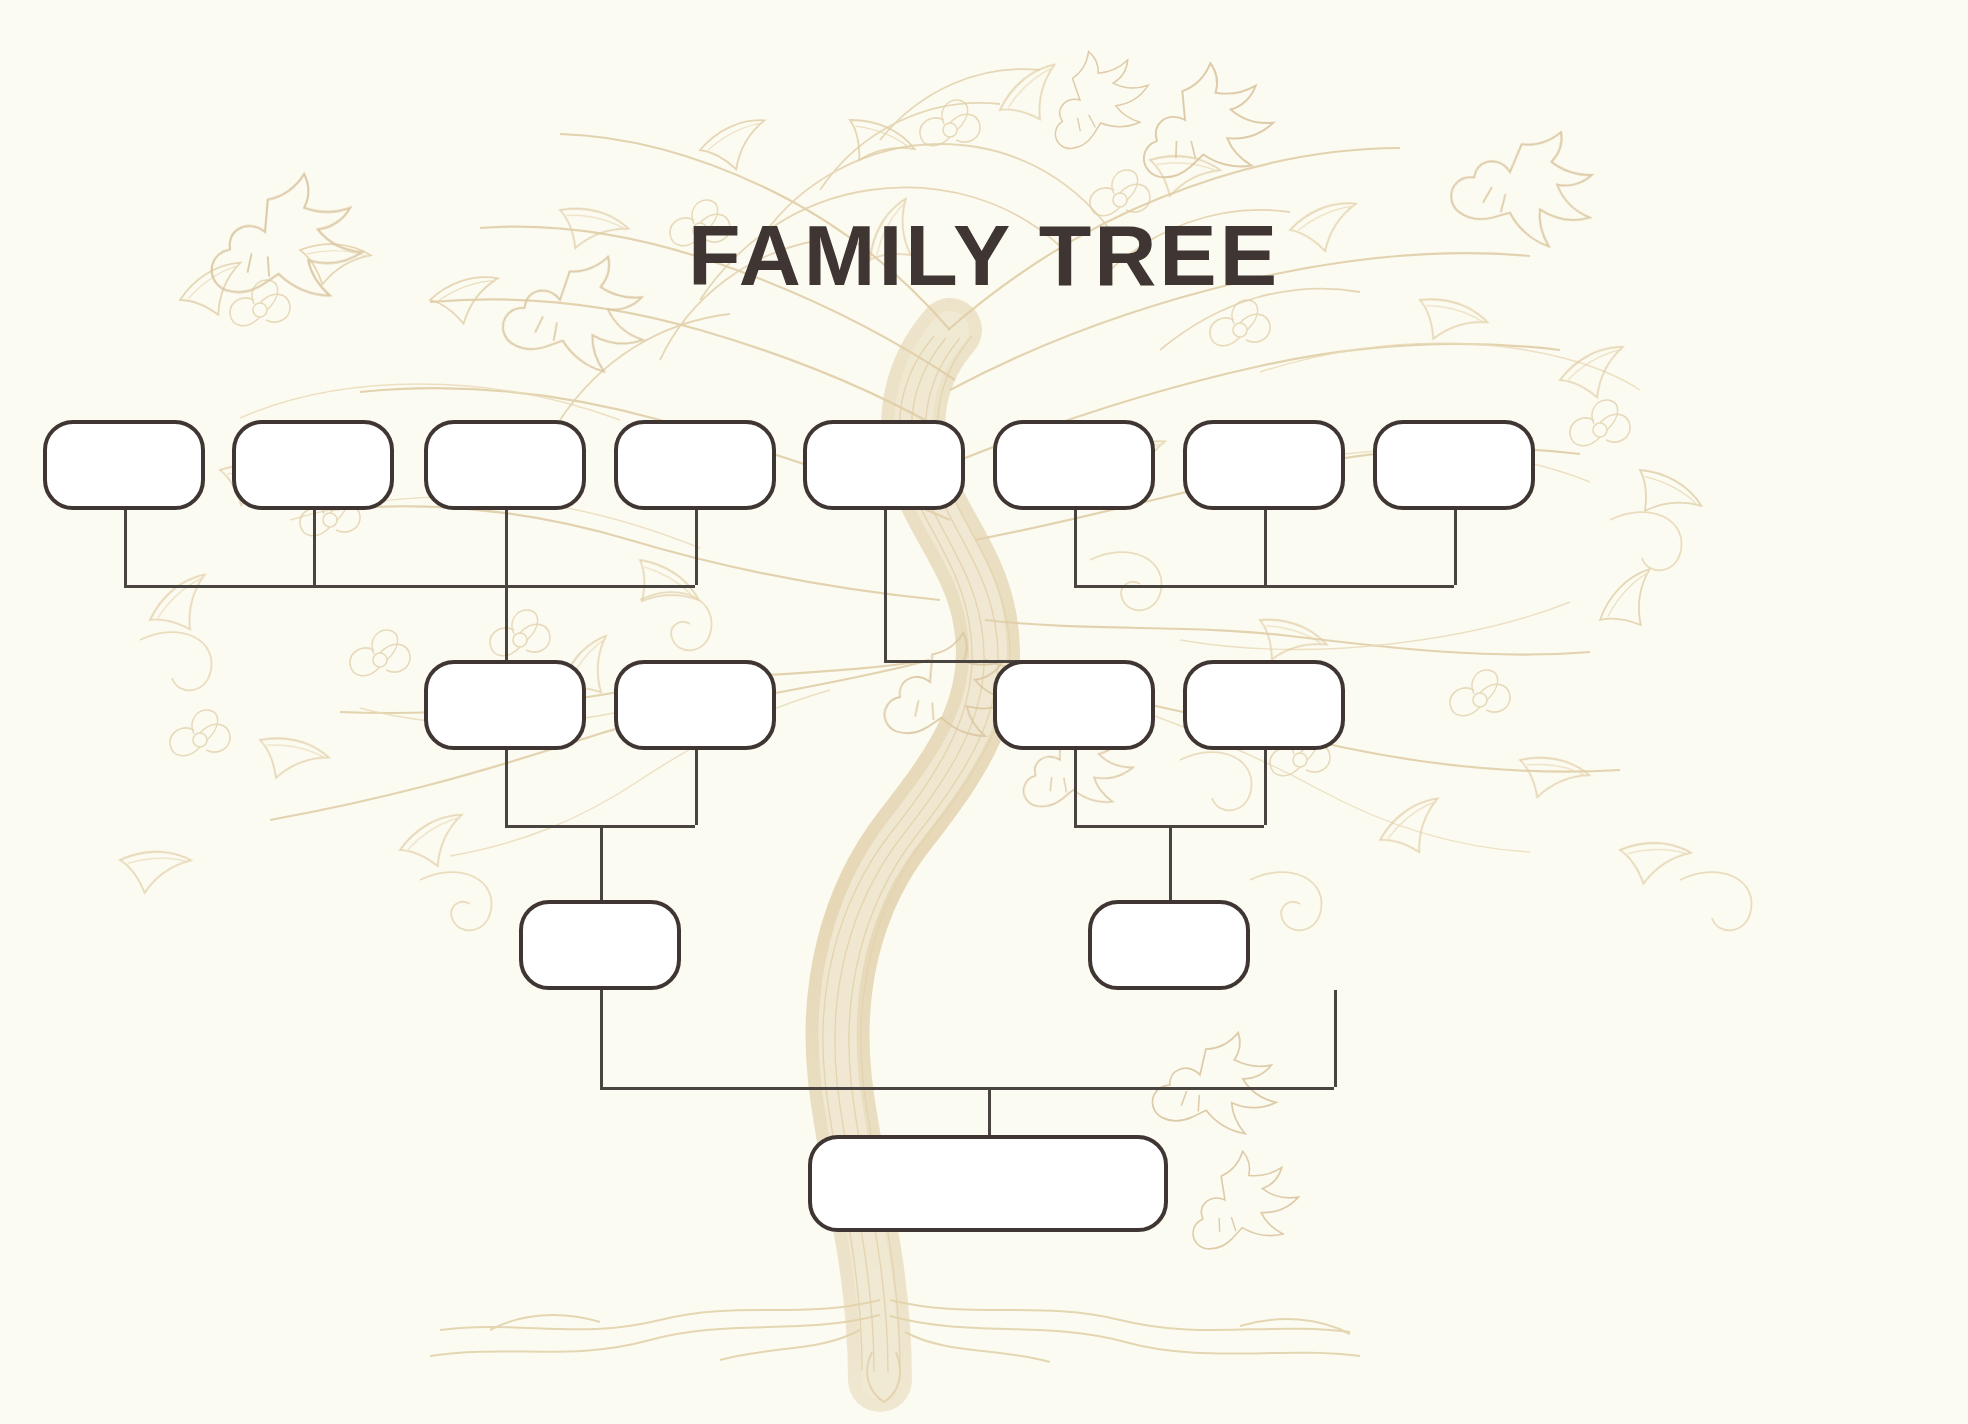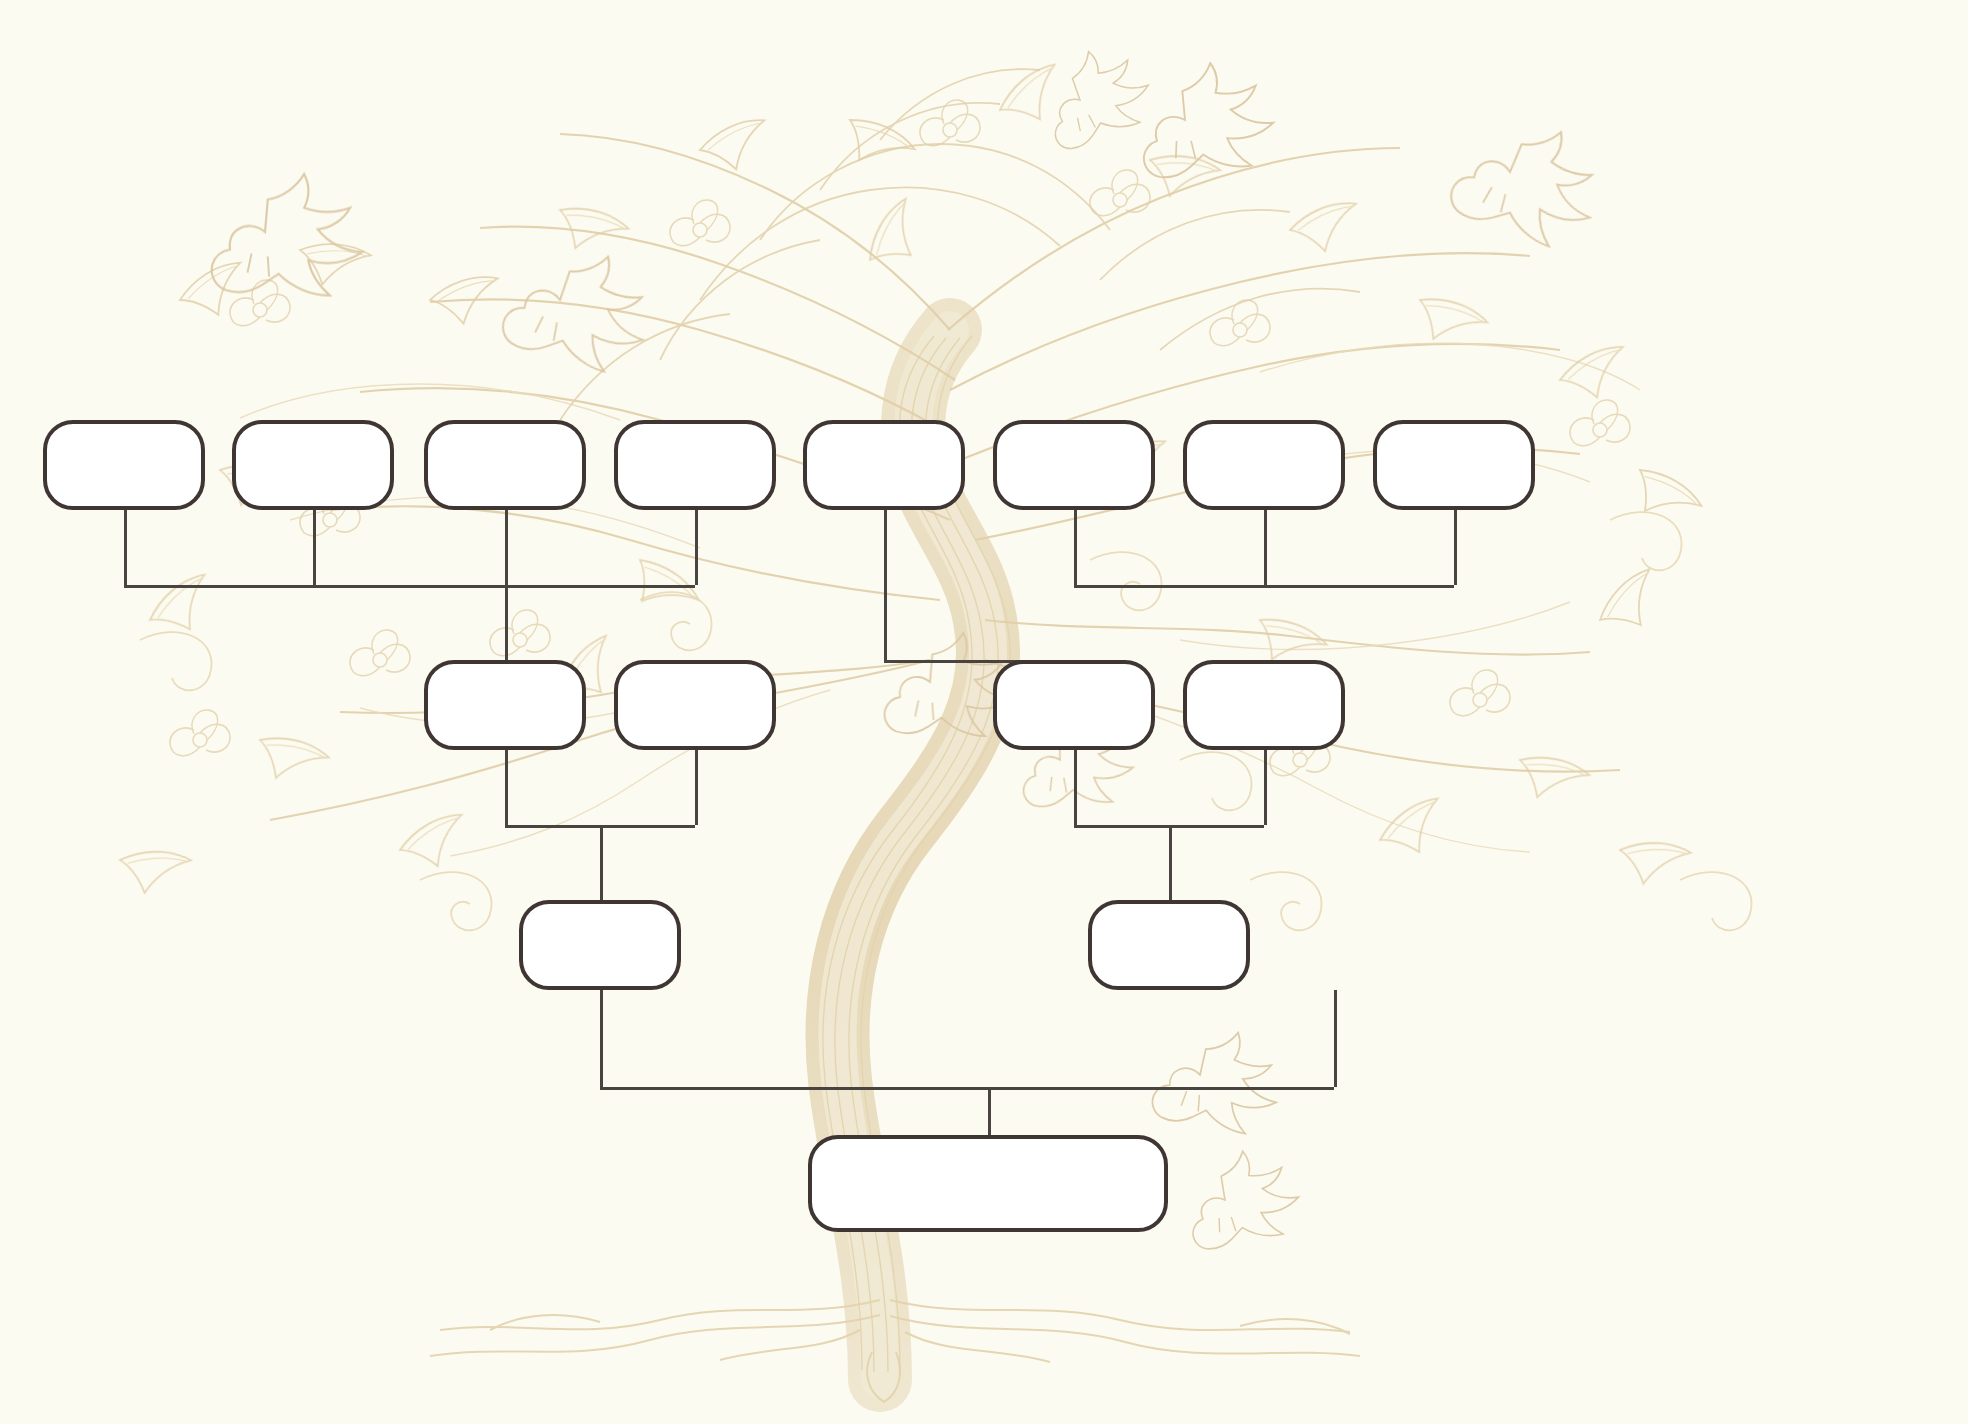--- a/index.html
+++ b/index.html
@@ -229,20 +229,21 @@
       <use href="#bird-glyph" transform="translate(930,682) scale(1.15)"></use>
       <use href="#bird-glyph" transform="translate(1060,760) scale(1.0) rotate(-6)"></use>
       <use href="#bird-glyph" transform="translate(1200,1075) scale(1.1) rotate(8)"></use>
       <use href="#bird-glyph" transform="translate(1225,1200) scale(1.0) rotate(-14)"></use>
       <use href="#bird-glyph" transform="translate(1080,100) scale(0.95) rotate(-24)"></use>
     </g>
 
     <rect x="0" y="0" width="1968" height="1424" fill="#FDFBF1" opacity="0.28"></rect>
   </svg>
 
+  <div class="title">FAMILY TREE</div>
 
   <div id="chart-layer">
       <div class="conn v" style="left: 124px; top: 510px; height: 75px;"></div>
       <div class="conn v" style="left: 313px; top: 510px; height: 75px;"></div>
       <div class="conn h" style="left: 124px; top: 585px; width: 381px;"></div>
       <div class="conn v" style="left: 505px; top: 510px; height: 75px;"></div>
       <div class="conn v" style="left: 695px; top: 510px; height: 75px;"></div>
       <div class="conn h" style="left: 505px; top: 585px; width: 190px;"></div>
       <div class="conn v" style="left: 505px; top: 585px; height: 75px;"></div>
       <div class="conn v" style="left: 884px; top: 510px; height: 150px;"></div>

